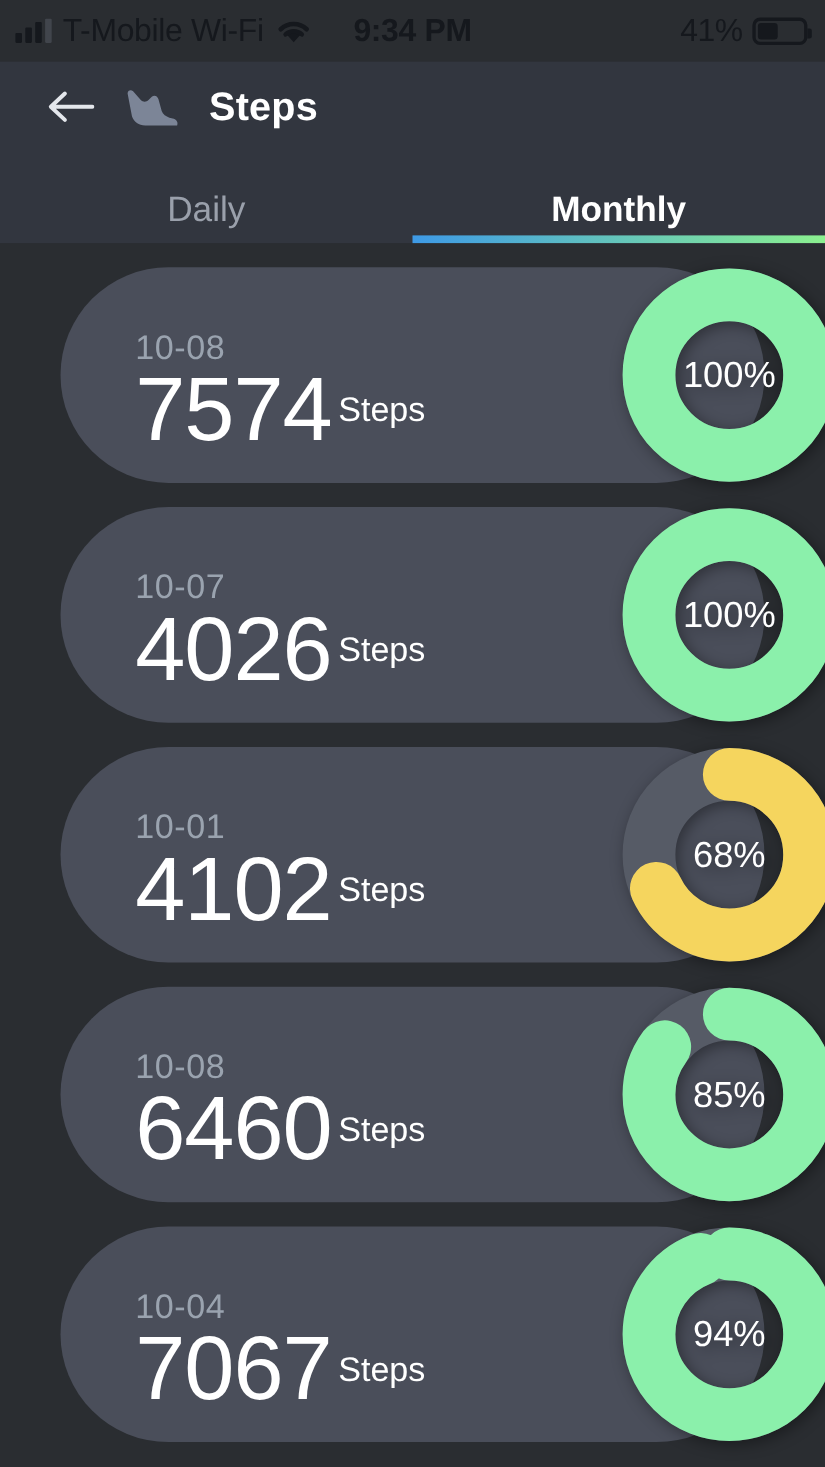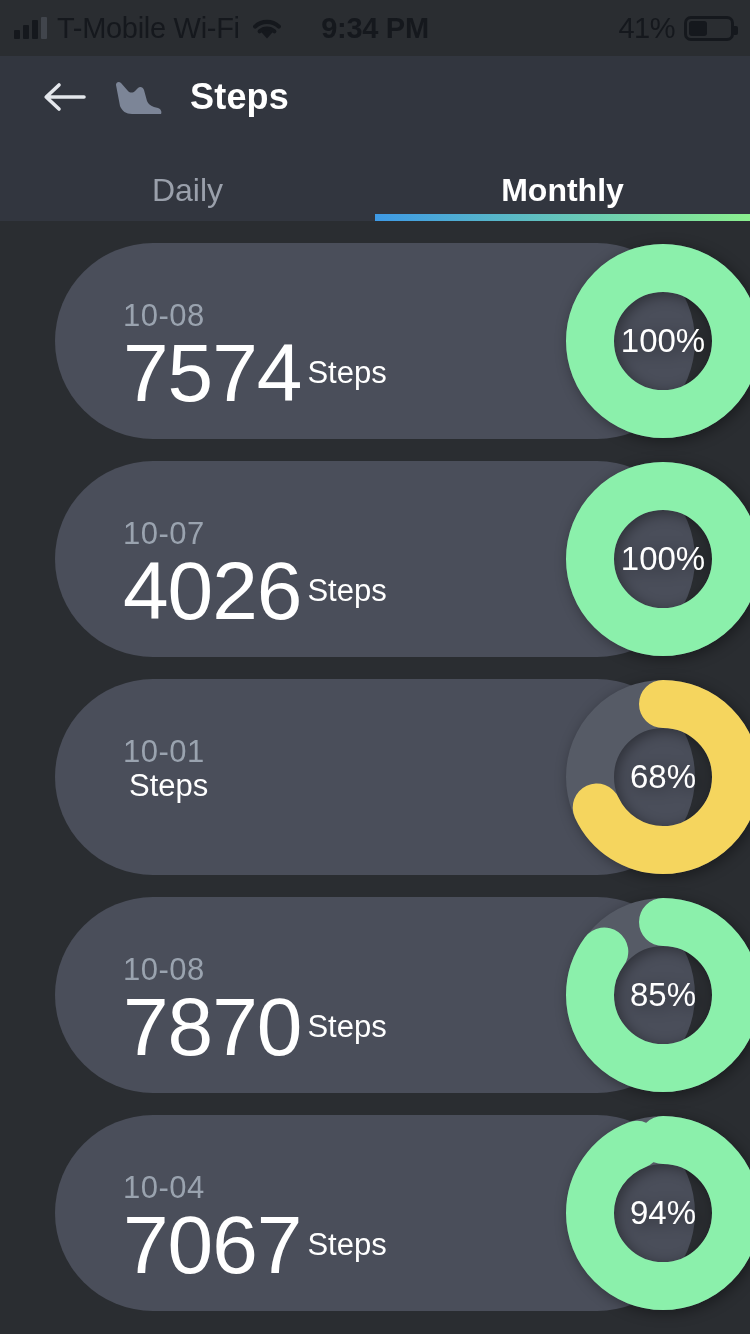--- a/index.html
+++ b/index.html
@@ -209,37 +209,38 @@
         <circle class="ring-arc" cx="98" cy="98" r="73" fill="none" stroke="#8bf0ab" stroke-width="48" stroke-linecap="butt" stroke-dasharray="458.67" stroke-dashoffset="0.00"></circle>
       </svg>
       <div class="ring-pct">100%</div>
     </div>
   </div>
 
   <div class="card">
     <div class="card-text">
       <div class="date">10-01</div>
       <div class="count-row">
+        <span class="count">4102</span>
         <span class="unit">Steps</span>
       </div>
     </div>
     <div class="ring-wrap">
       <svg viewBox="0 0 196 196">
         <circle cx="98" cy="98" r="73" fill="none" stroke="#565b66" stroke-width="48"></circle>
         <circle class="ring-arc" cx="98" cy="98" r="73" fill="none" stroke="#f5d55e" stroke-width="48" stroke-linecap="round" stroke-dasharray="458.67" stroke-dashoffset="146.78"></circle>
       </svg>
       <div class="ring-pct">68%</div>
     </div>
   </div>
 
   <div class="card">
     <div class="card-text">
       <div class="date">10-08</div>
       <div class="count-row">
-        <span class="count">7870</span>
+        <span class="count">6460</span>
         <span class="unit">Steps</span>
       </div>
     </div>
     <div class="ring-wrap">
       <svg viewBox="0 0 196 196">
         <circle cx="98" cy="98" r="73" fill="none" stroke="#565b66" stroke-width="48"></circle>
         <circle class="ring-arc" cx="98" cy="98" r="73" fill="none" stroke="#8bf0ab" stroke-width="48" stroke-linecap="round" stroke-dasharray="458.67" stroke-dashoffset="68.80"></circle>
       </svg>
       <div class="ring-pct">85%</div>
     </div>

